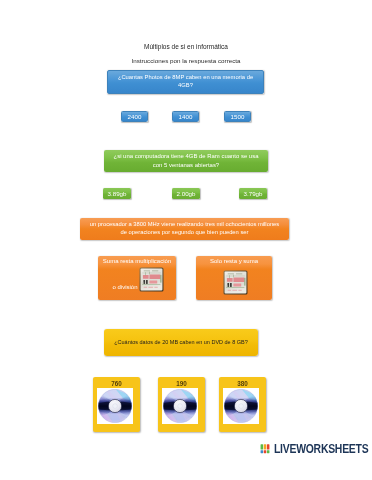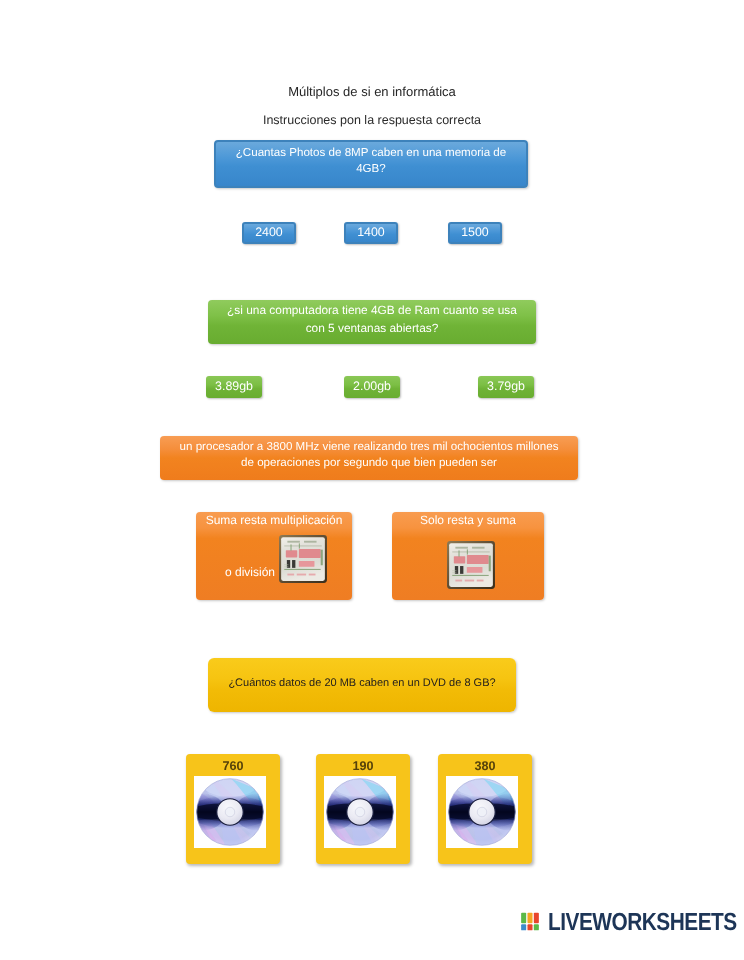--- a/index.html
+++ b/index.html
@@ -50,21 +50,21 @@
   
   .dvdopt{position:absolute;background:#f7c41a;border-radius:2px;
           box-shadow:0.8px 1px 1.6px rgba(0,0,0,.28);}
   .dvdopt .num{position:absolute;left:0;top:2.5px;width:100%;text-align:center;
                font-size:6.3px;color:#55410a;font-weight:bold;}
   .dvdwhite{position:absolute;left:4px;top:11px;width:36px;height:36px;background:#fff;}
   .cdwrap{position:absolute;left:1px;top:1px;width:34px;height:34px;display:block;}
   .cdwrap svg{display:block;width:100%;height:100%;}
 
   
-  .logo{position:absolute;left:260px;top:454px;width:96px;height:14px;}
+  .logo{position:absolute;left:260px;top:442px;width:96px;height:14px;}
   .logomark{position:absolute;left:0;top:2px;display:block;width:10px;height:9.5px;}
   .logomark svg{display:block;width:100%;height:100%;}
   .logotext{position:absolute;left:14px;top:1px;font-size:12.3px;line-height:12.3px;font-weight:bold;
             color:#1d3557;letter-spacing:-0.3px;font-family:"Liberation Sans",sans-serif;
             display:inline-block;white-space:nowrap;transform:scaleX(0.848);transform-origin:left top;}
 </style>
 </head>
 <body>
 
 <div class="sheet">

